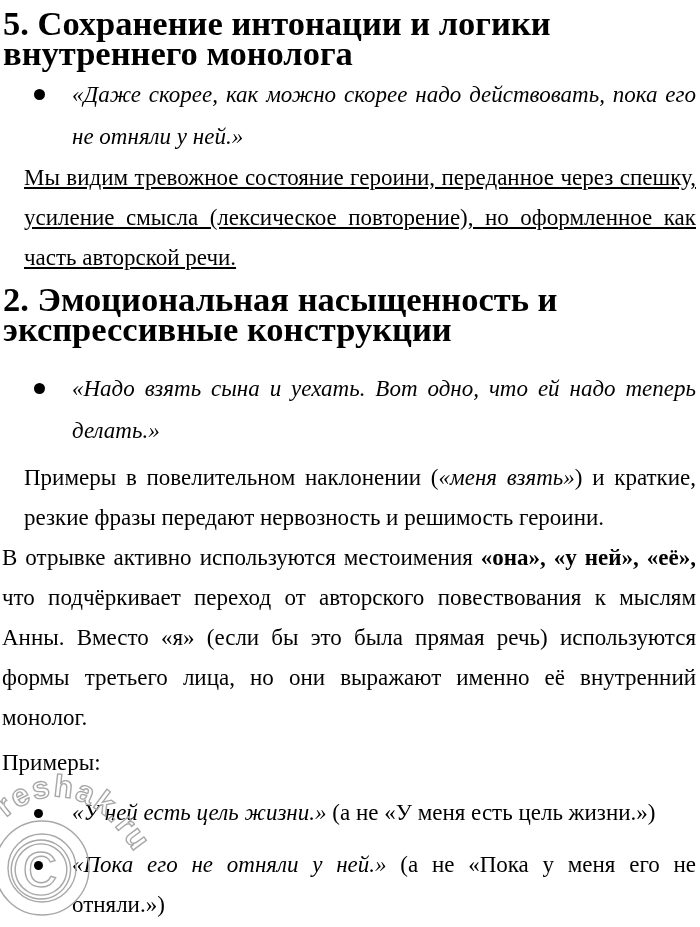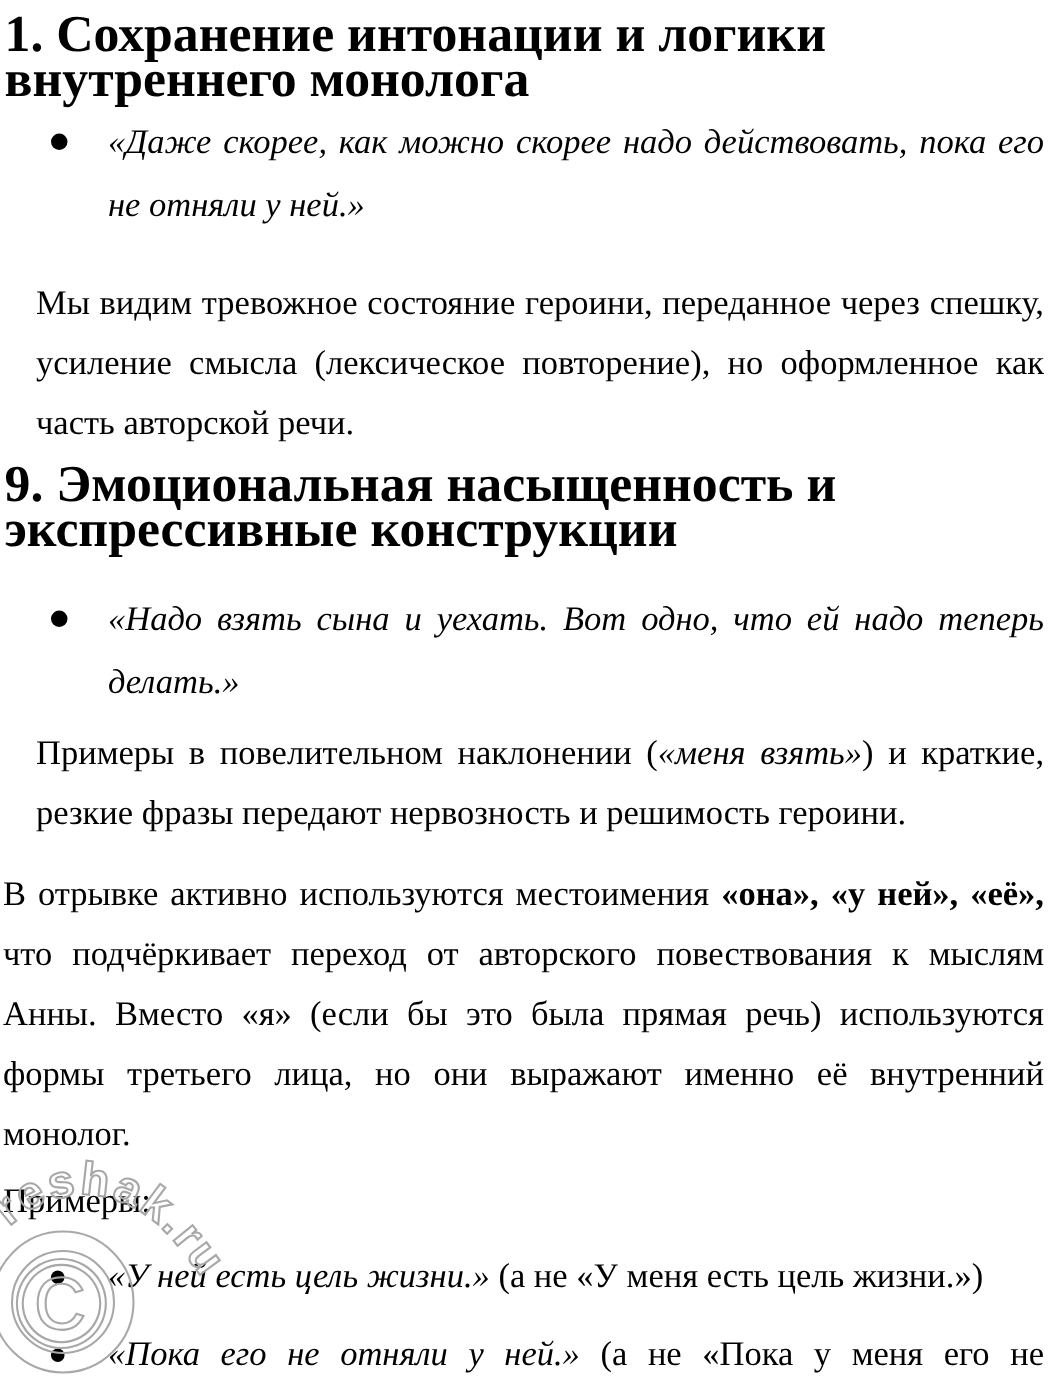--- a/index.html
+++ b/index.html
@@ -24,23 +24,23 @@
     line-height: 30px;
     text-align: left;
     margin: 0;
   }
   #h-sect2    { margin: 8px 0 0 1px; }
   #h-sect3    { margin: 6px 0 0 1px; }
   #h-pronouns { margin: 14px 0 0 0; }
 
   p { margin: 0; }
   .ind { margin-left: 22px; }
-  #p-analysis1  { margin-top: 24px; }
+  #p-analysis1  { margin-top: 0; text-decoration: underline; }
   #p-analysis2  { margin-top: 6px; }
-  #p-pronouns   { margin-top: 14px; }
+  #p-pronouns   { }
   #p-examples-label { margin-top: 5px; }
 
   ul { list-style: none; margin: 0; padding: 0 0 0 70px; }
   li { position: relative; }
   ul.quotes   { }
   #quote-list-1 { margin-top: 6px; }
   #quote-list-2 { margin-top: 24px; }
   ul.quotes li { line-height: 42px; }
   ul.examples { margin-top: 10px; }
   ul.examples li { line-height: 40px; }
@@ -70,32 +70,32 @@
     stroke: #a8a8a8;
     stroke-width: 1.4;
     font-family: "Liberation Sans", "DejaVu Sans", sans-serif;
   }
 </style>
 </head>
 <body>
 
 <main class="page">
 
-  <h2 class="heading" id="h-sect2"><span>1. Сохранение интонации и логики внутреннего монолога</span></h2>
+  <h2 class="heading" id="h-sect2"><span>5. Сохранение интонации и логики внутреннего монолога</span></h2>
 
   <ul class="quotes" id="quote-list-1">
     <li>
       <span class="bullet"></span>
       <span><span class="r-i">«Даже скорее, как можно скорее надо действовать, пока его не отняли у ней.»</span></span>
     </li>
   </ul>
 
   <p class="ind" id="p-analysis1"><span>Мы видим тревожное состояние героини, переданное через спешку, усиление смысла (лексическое повторение), но оформленное как часть авторской речи.</span></p>
 
-  <h2 class="heading" id="h-sect3"><span>9. Эмоциональная насыщенность и экспрессивные конструкции</span></h2>
+  <h2 class="heading" id="h-sect3"><span>2. Эмоциональная насыщенность и экспрессивные конструкции</span></h2>
 
   <ul class="quotes" id="quote-list-2">
     <li>
       <span class="bullet"></span>
       <span><span class="r-i">«Надо взять сына и уехать. Вот одно, что ей надо теперь делать.»</span></span>
     </li>
   </ul>
 
   <p class="ind" id="p-analysis2"><span>Примеры в повелительном наклонении (</span><span class="r-i">«меня взять»</span><span>) и краткие, резкие фразы передают нервозность и решимость героини.</span></p>
 

